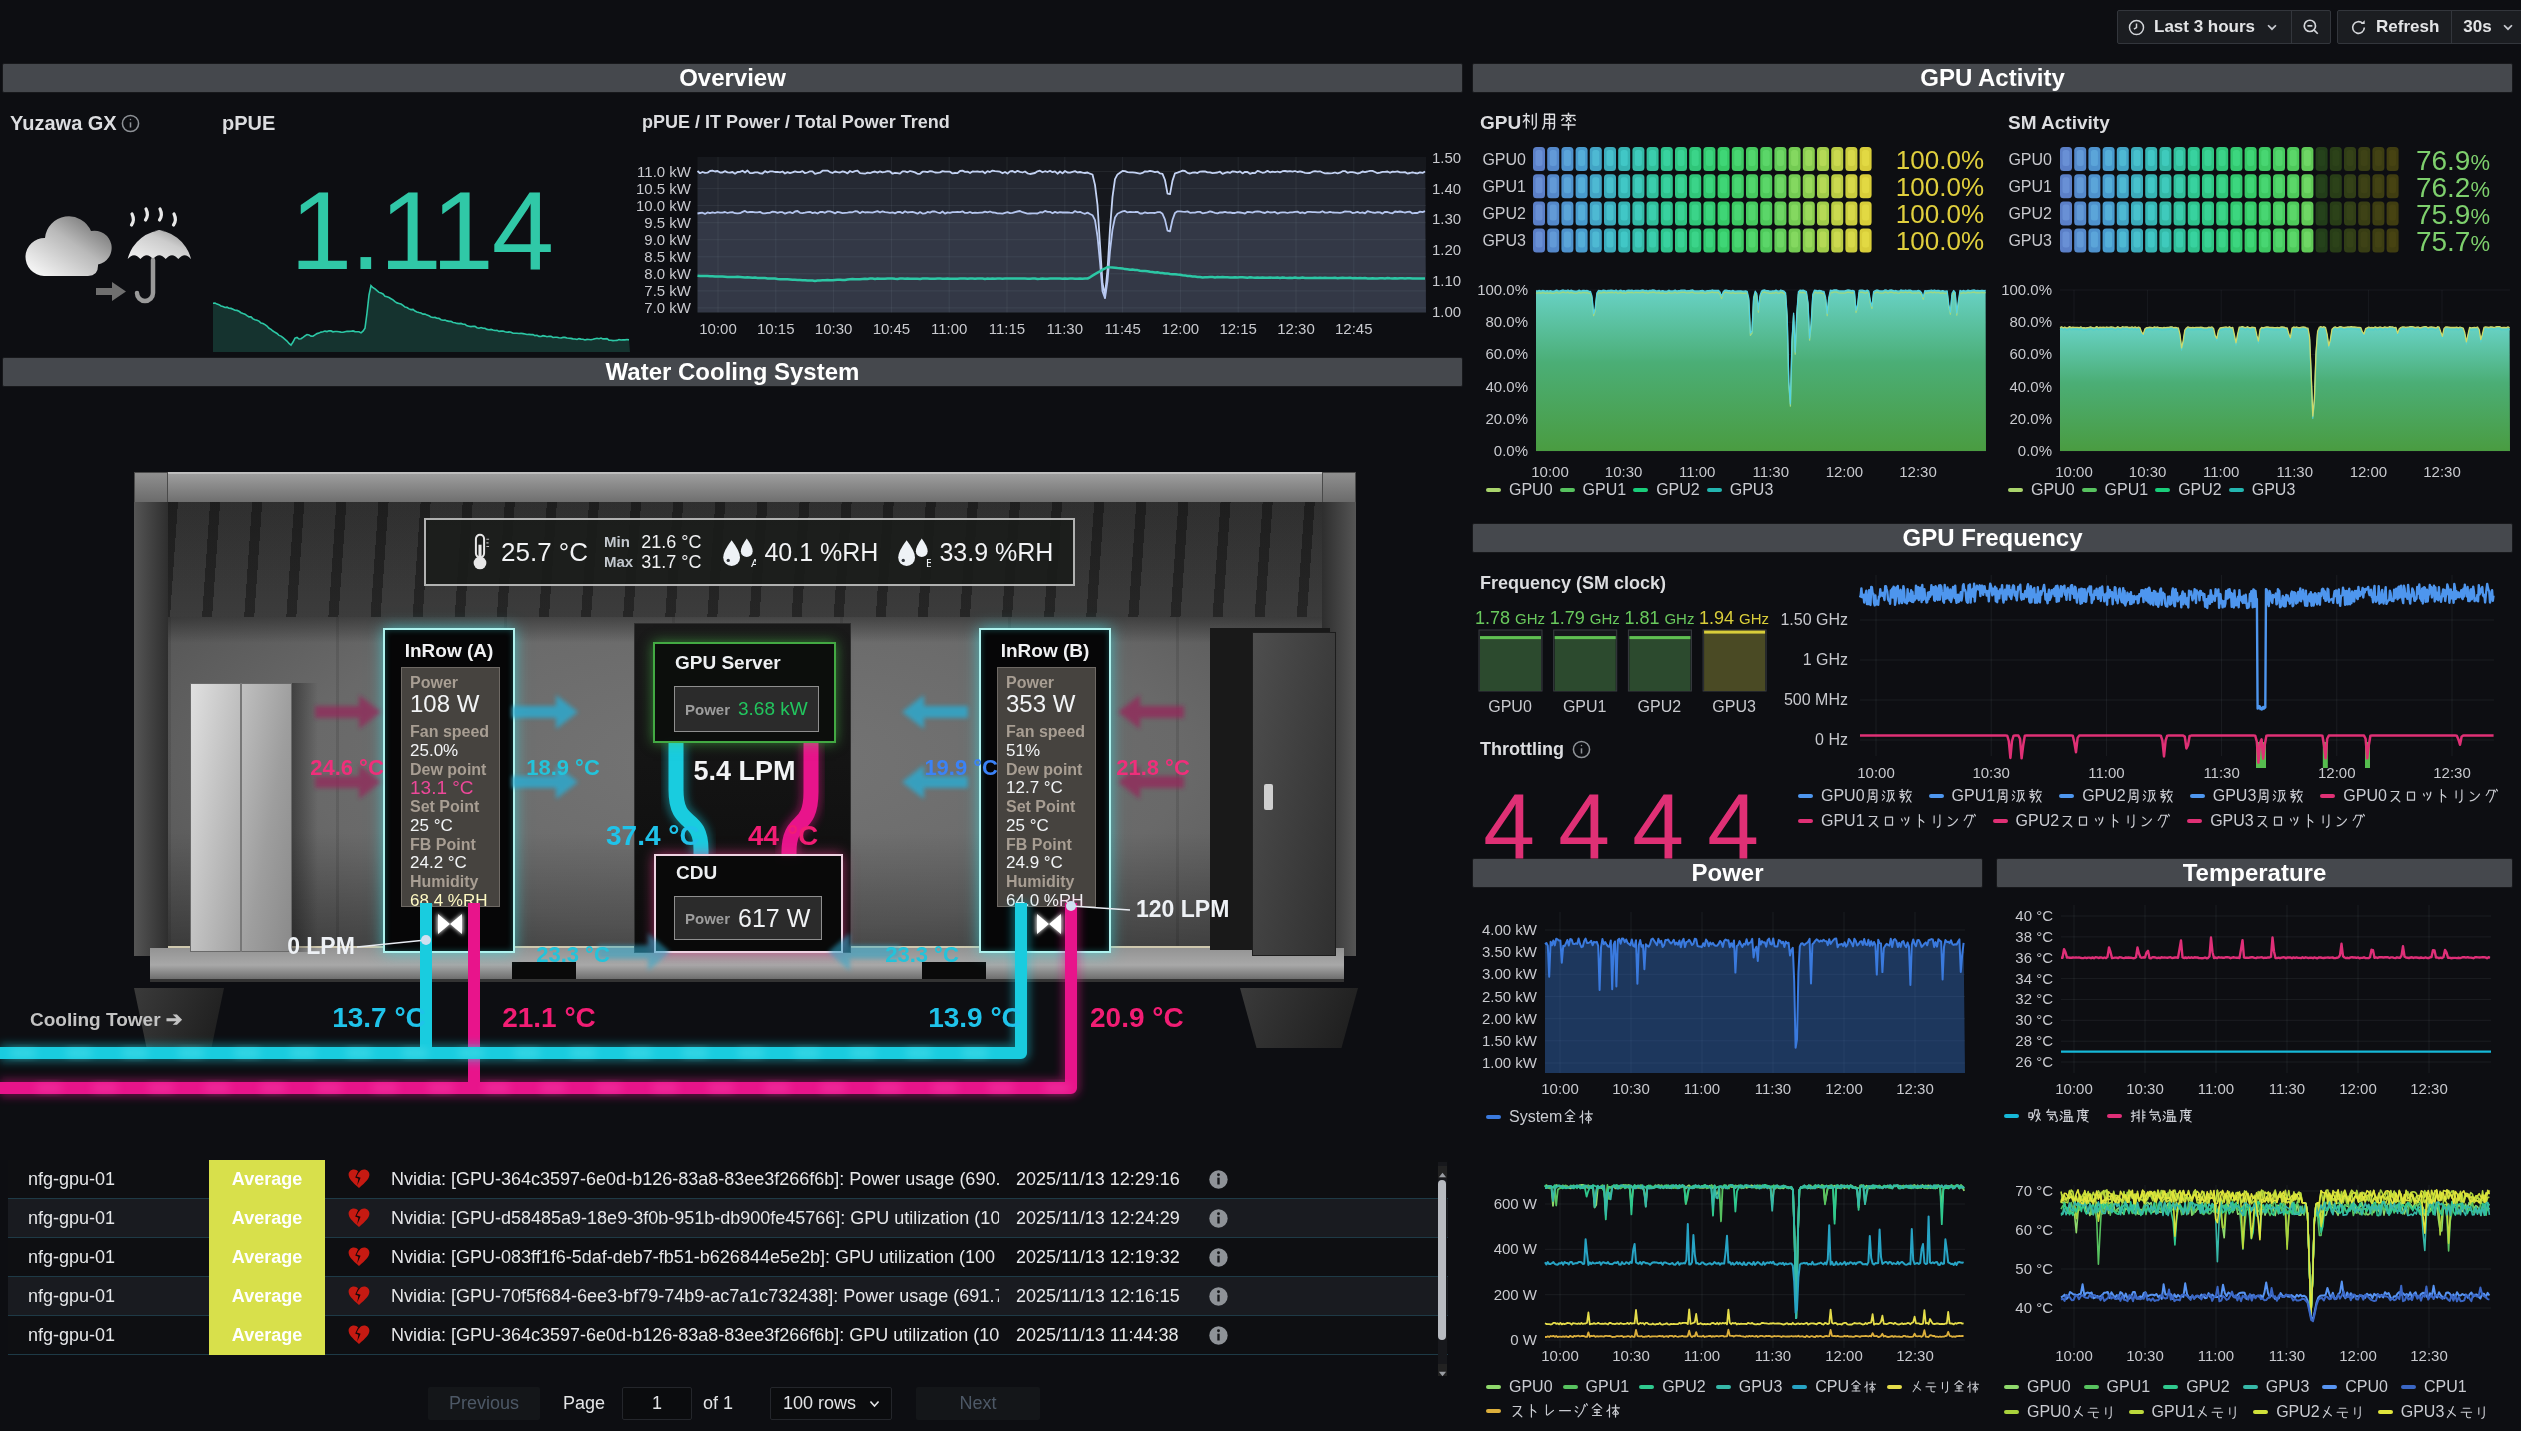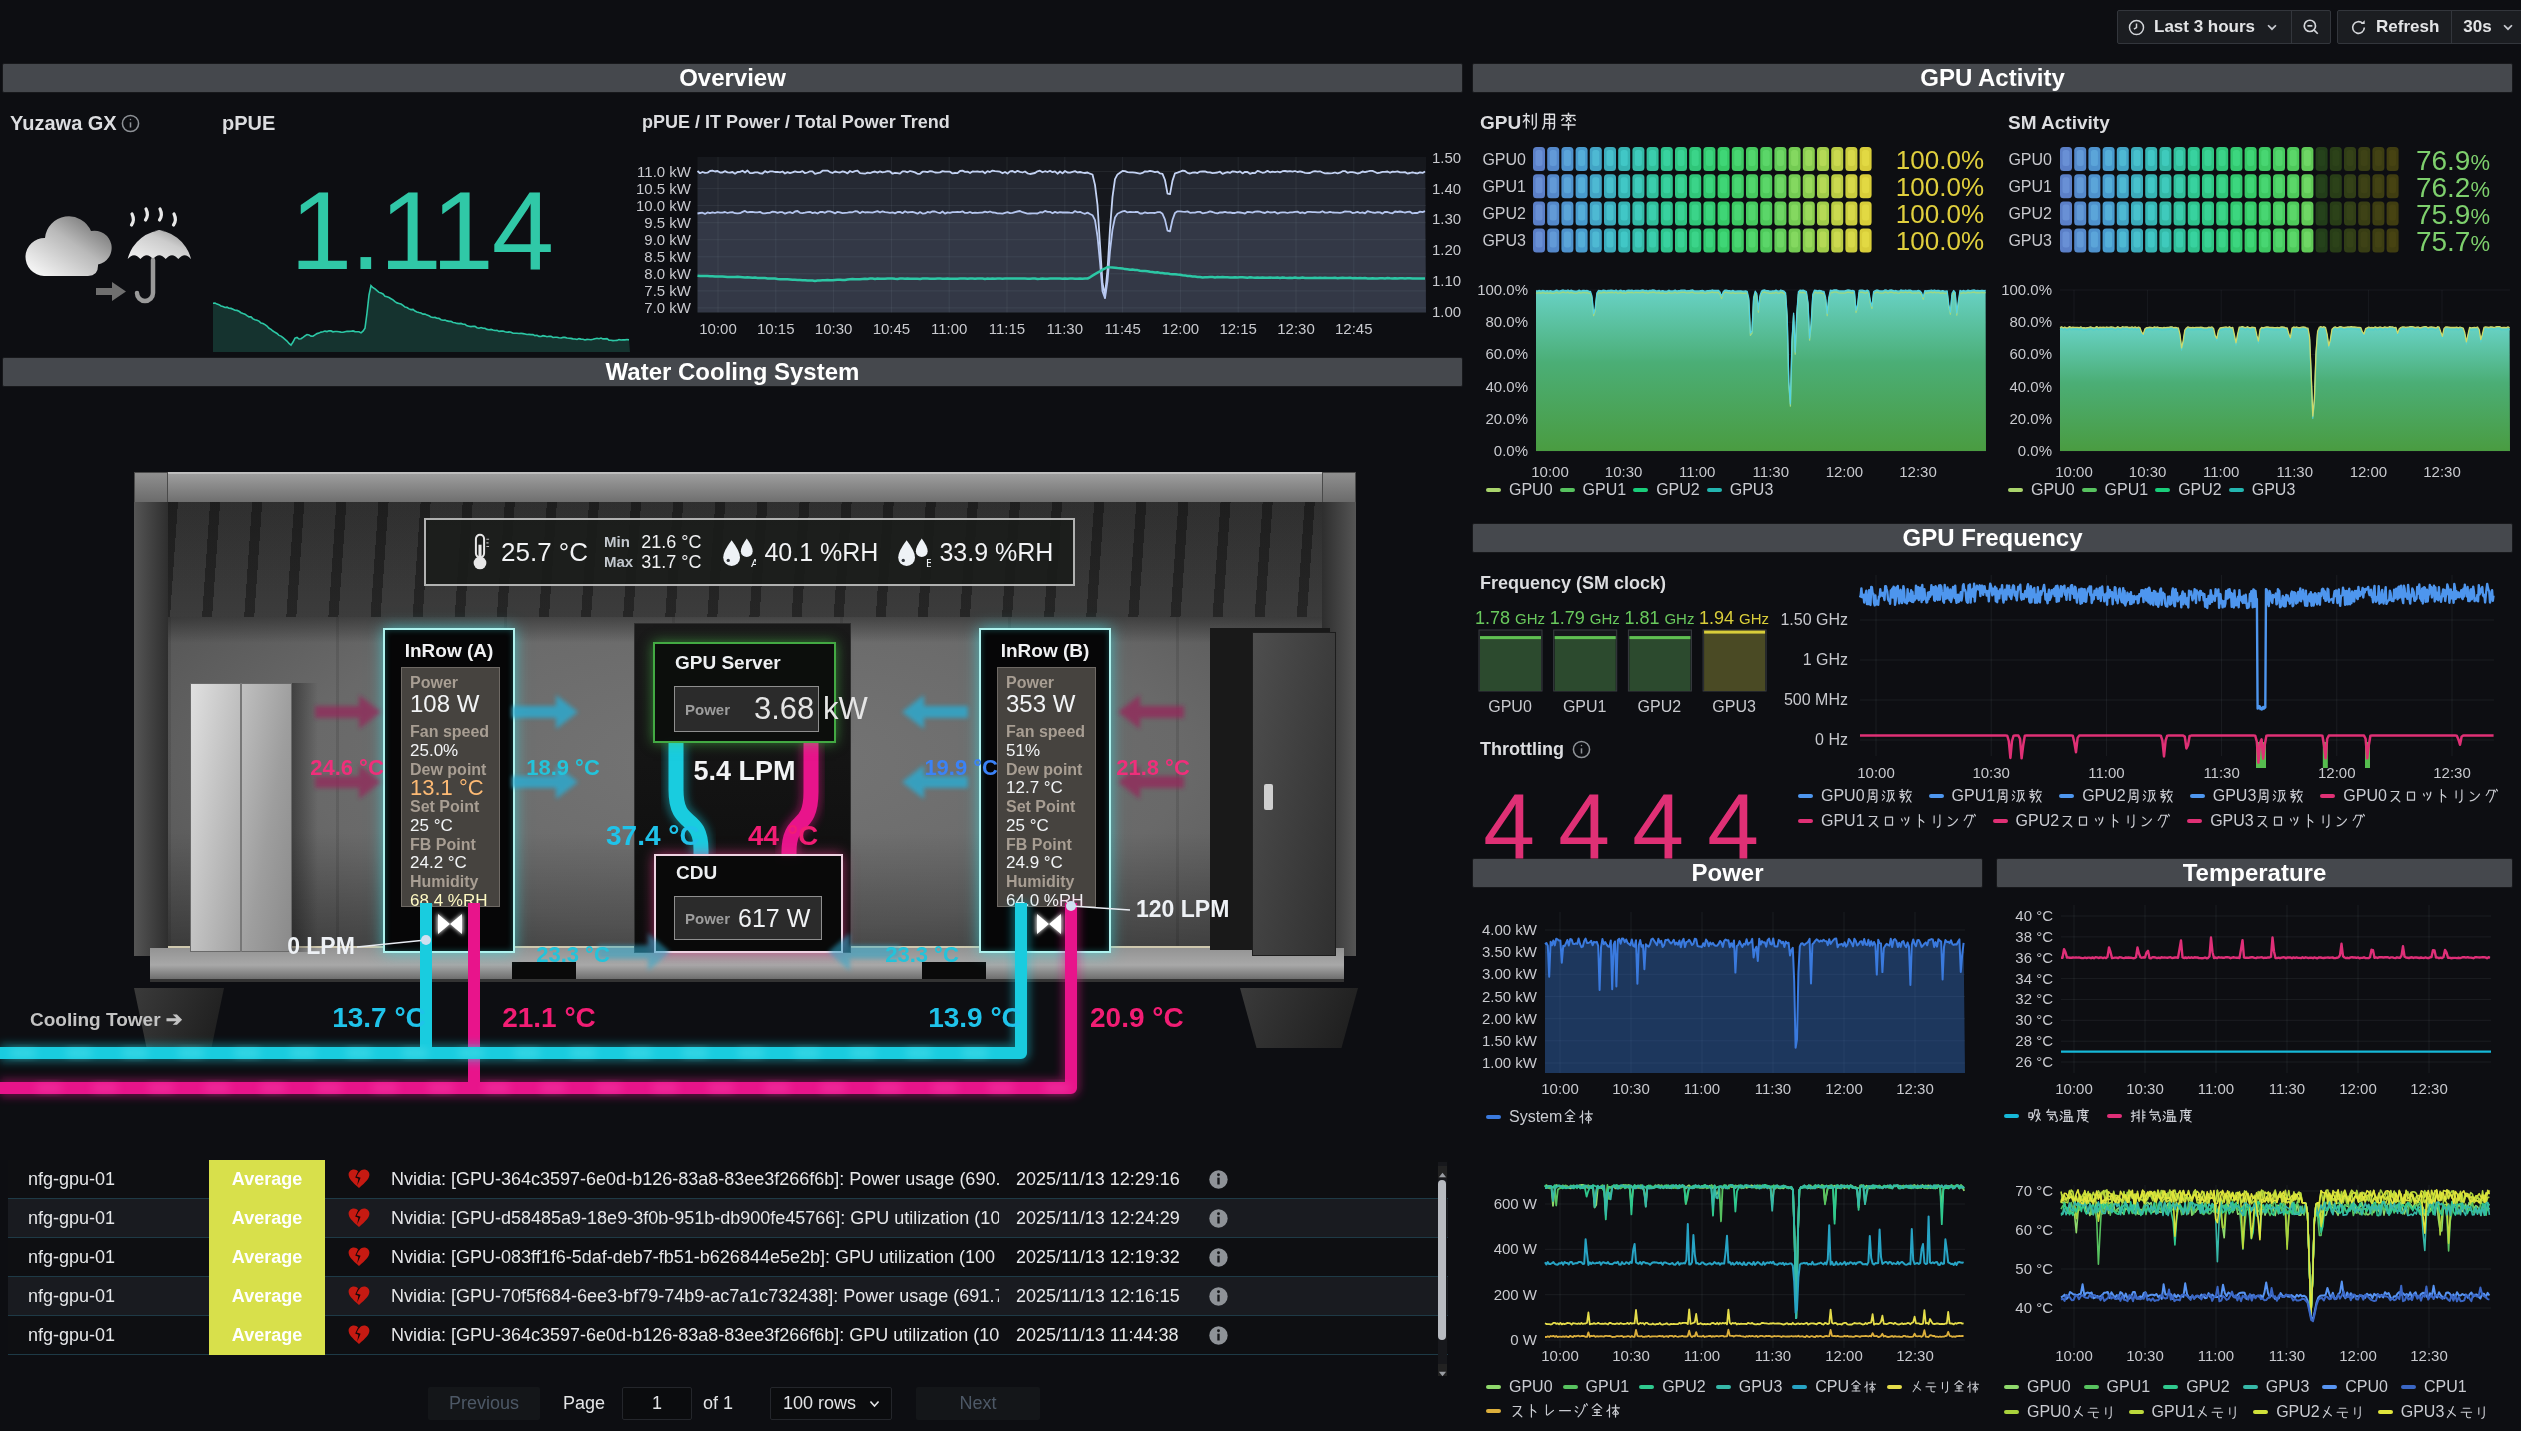--- a/index.html
+++ b/index.html
@@ -1251,21 +1251,21 @@
 <div class="abs" style="left:634px;top:623px;width:217px;height:330px;background:linear-gradient(180deg,#1a1a1a,#0c0c0c);border:1px solid #2e2e2e"></div>
 <div class="abs" style="left:383px;top:628px;width:132px;height:325px;background:#060607;border:2px solid #aef2ee;box-shadow:0 0 14px rgba(60,225,230,0.65), inset 0 0 6px rgba(60,225,230,0.3)">
  <div style="margin-top:10px;text-align:center;font-size:19px;font-weight:bold;color:#f0f1f3;white-space:nowrap">InRow (A)</div>
  <div class="abs" style="left:16px;top:37px;width:99px;height:240px;background:rgba(78,74,70,0.90);border:1px solid rgba(150,144,138,0.5);padding:6px 0 0 8px;white-space:nowrap">
   <div style="font-size:16px;font-weight:bold;color:#a89e93;line-height:17px">Power</div>
   <div style="font-size:24px;color:#f2f4f6;line-height:26px">108 W</div>
   <div style="height:5px"></div>
       <div style="font-size:16px;font-weight:bold;color:#a89e93;line-height:18.5px;margin-top:1px">Fan speed</div>
       <div style="font-size:17px;color:#f2f4f6;line-height:18px">25.0%</div>
       <div style="font-size:16px;font-weight:bold;color:#a89e93;line-height:18.5px;margin-top:1px">Dew point</div>
-      <div style="font-size:22px;color:#fdba74;line-height:18px">13.1 °C</div>
+      <div style="font-size:19px;color:#ec4899;line-height:18px">13.1 °C</div>
       <div style="font-size:16px;font-weight:bold;color:#a89e93;line-height:18.5px;margin-top:1px">Set Point</div>
       <div style="font-size:17px;color:#f2f4f6;line-height:18px">25 °C</div>
       <div style="font-size:16px;font-weight:bold;color:#a89e93;line-height:18.5px;margin-top:1px">FB Point</div>
       <div style="font-size:17px;color:#f2f4f6;line-height:18px">24.2 °C</div>
       <div style="font-size:16px;font-weight:bold;color:#a89e93;line-height:18.5px;margin-top:1px">Humidity</div>
       <div style="font-size:17px;color:#fef9c3;line-height:18px">68.4 %RH</div>
  </div>
 </div>
 <div class="abs" style="left:979px;top:628px;width:132px;height:325px;background:#060607;border:2px solid #aef2ee;box-shadow:0 0 14px rgba(60,225,230,0.65), inset 0 0 6px rgba(60,225,230,0.3)">
  <div style="margin-top:10px;text-align:center;font-size:19px;font-weight:bold;color:#f0f1f3;white-space:nowrap">InRow (B)</div>
@@ -1343,21 +1343,21 @@
     <rect x="820" y="1084" width="26" height="8" rx="4" fill="#ff6cc6" opacity="0.3" filter="url(#glowc)"></rect>
     <rect x="876" y="1084" width="26" height="8" rx="4" fill="#ff6cc6" opacity="0.3" filter="url(#glowc)"></rect>
     <rect x="932" y="1084" width="26" height="8" rx="4" fill="#ff6cc6" opacity="0.3" filter="url(#glowc)"></rect>
     <rect x="988" y="1084" width="26" height="8" rx="4" fill="#ff6cc6" opacity="0.3" filter="url(#glowc)"></rect>
     <rect x="1044" y="1084" width="26" height="8" rx="4" fill="#ff6cc6" opacity="0.3" filter="url(#glowc)"></rect>
   </svg>
 <div class="abs" style="left:653px;top:642px;width:183px;height:101px;background:rgba(12,14,12,0.93);border:2px solid #43a943;box-shadow:0 0 12px rgba(80,210,80,0.55)">
  <div style="margin:8px 16px 0 20px;font-size:19px;font-weight:bold;color:#eef0f2">GPU Server</div>
  <div class="abs" style="left:19px;top:42px;width:145px;height:46px;background:#2b2b2b;border:1px solid #8f8f8f;display:flex;align-items:center;white-space:nowrap">
   <span style="margin-left:10px;font-size:15px;font-weight:bold;color:#9d9d9d">Power</span>
-  <span style="margin-left:24px;font-size:31px;color:#e5e5e5">3.68 kW</span>
+  <span style="margin-left:8px;font-size:19px;color:#22c55e">3.68 kW</span>
  </div>
 </div>
 <div class="abs" style="left:662px;top:756px;width:165px;text-align:center;font-size:27px;font-weight:bold;color:#f2f3f5">5.4 LPM</div>
 <div class="abs" style="left:606px;top:820px;font-size:28px;font-weight:bold;color:#1fc3ea;white-space:nowrap">37.4 °C</div>
 <div class="abs" style="left:748px;top:820px;font-size:28px;font-weight:bold;color:#f21d74;white-space:nowrap">44 °C</div>
 <div class="abs" style="left:654px;top:854px;width:189px;height:99px;background:rgba(10,10,10,0.95);border:2px solid #efd3e2;box-shadow:0 0 12px rgba(235,60,140,0.65)">
  <div style="margin:6px 0 0 20px;font-size:19px;font-weight:bold;color:#eef0f2">CDU</div>
  <div class="abs" style="left:18px;top:40px;width:148px;height:44px;background:#2b2b2b;border:1px solid #8f8f8f;display:flex;align-items:center;white-space:nowrap">
   <span style="margin-left:10px;font-size:15px;font-weight:bold;color:#9d9d9d">Power</span>
   <span style="margin-left:8px;font-size:25px;color:#f0f2f4">617 W</span>

